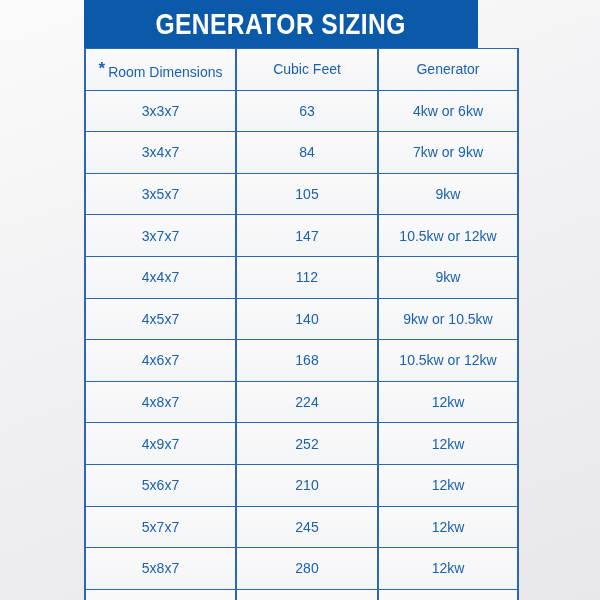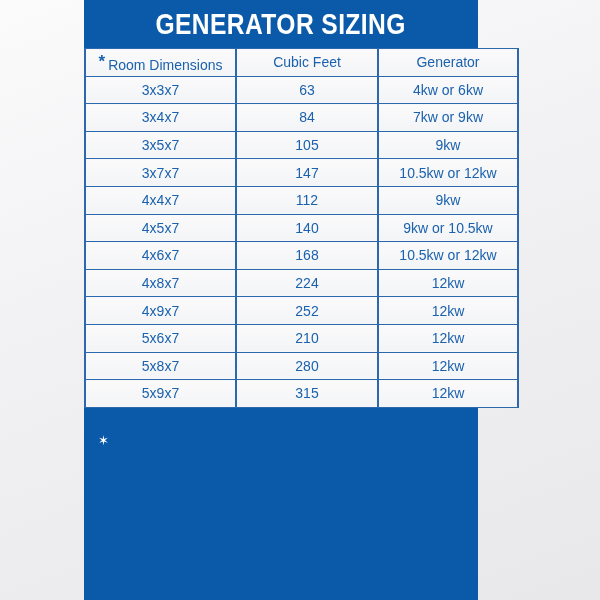--- a/index.html
+++ b/index.html
@@ -44,21 +44,21 @@
     width: 433px;
     border-collapse: collapse;
     table-layout: fixed;
   }
   col.c1 { width: 151px; }
   col.c2 { width: 142px; }
   col.c3 { width: 140px; }
   .sizing-table th,
   .sizing-table td {
     height: 26.6px;
-    padding: 0;
+    padding: 7px;
     text-align: center;
     vertical-align: middle;
     background: linear-gradient(180deg, #fafafb 0%, #f3f4f6 100%);
     color: #1a61ae;
     font-size: 14px;
     font-weight: 400;
     border: 2px solid #2b68ad;
     border-top-width: 1px;
     border-bottom-width: 1px;
     white-space: nowrap;
@@ -154,20 +154,25 @@
             <td>4x9x7</td>
             <td>252</td>
             <td>12kw</td>
           </tr>
           <tr>
             <td>5x6x7</td>
             <td>210</td>
             <td>12kw</td>
           </tr>
           <tr>
+            <td>5x7x7</td>
+            <td>245</td>
+            <td>12kw</td>
+          </tr>
+          <tr>
             <td>5x8x7</td>
             <td>280</td>
             <td>12kw</td>
           </tr>
           <tr>
             <td>5x9x7</td>
             <td>315</td>
             <td>12kw</td>
           </tr>
         </tbody>

